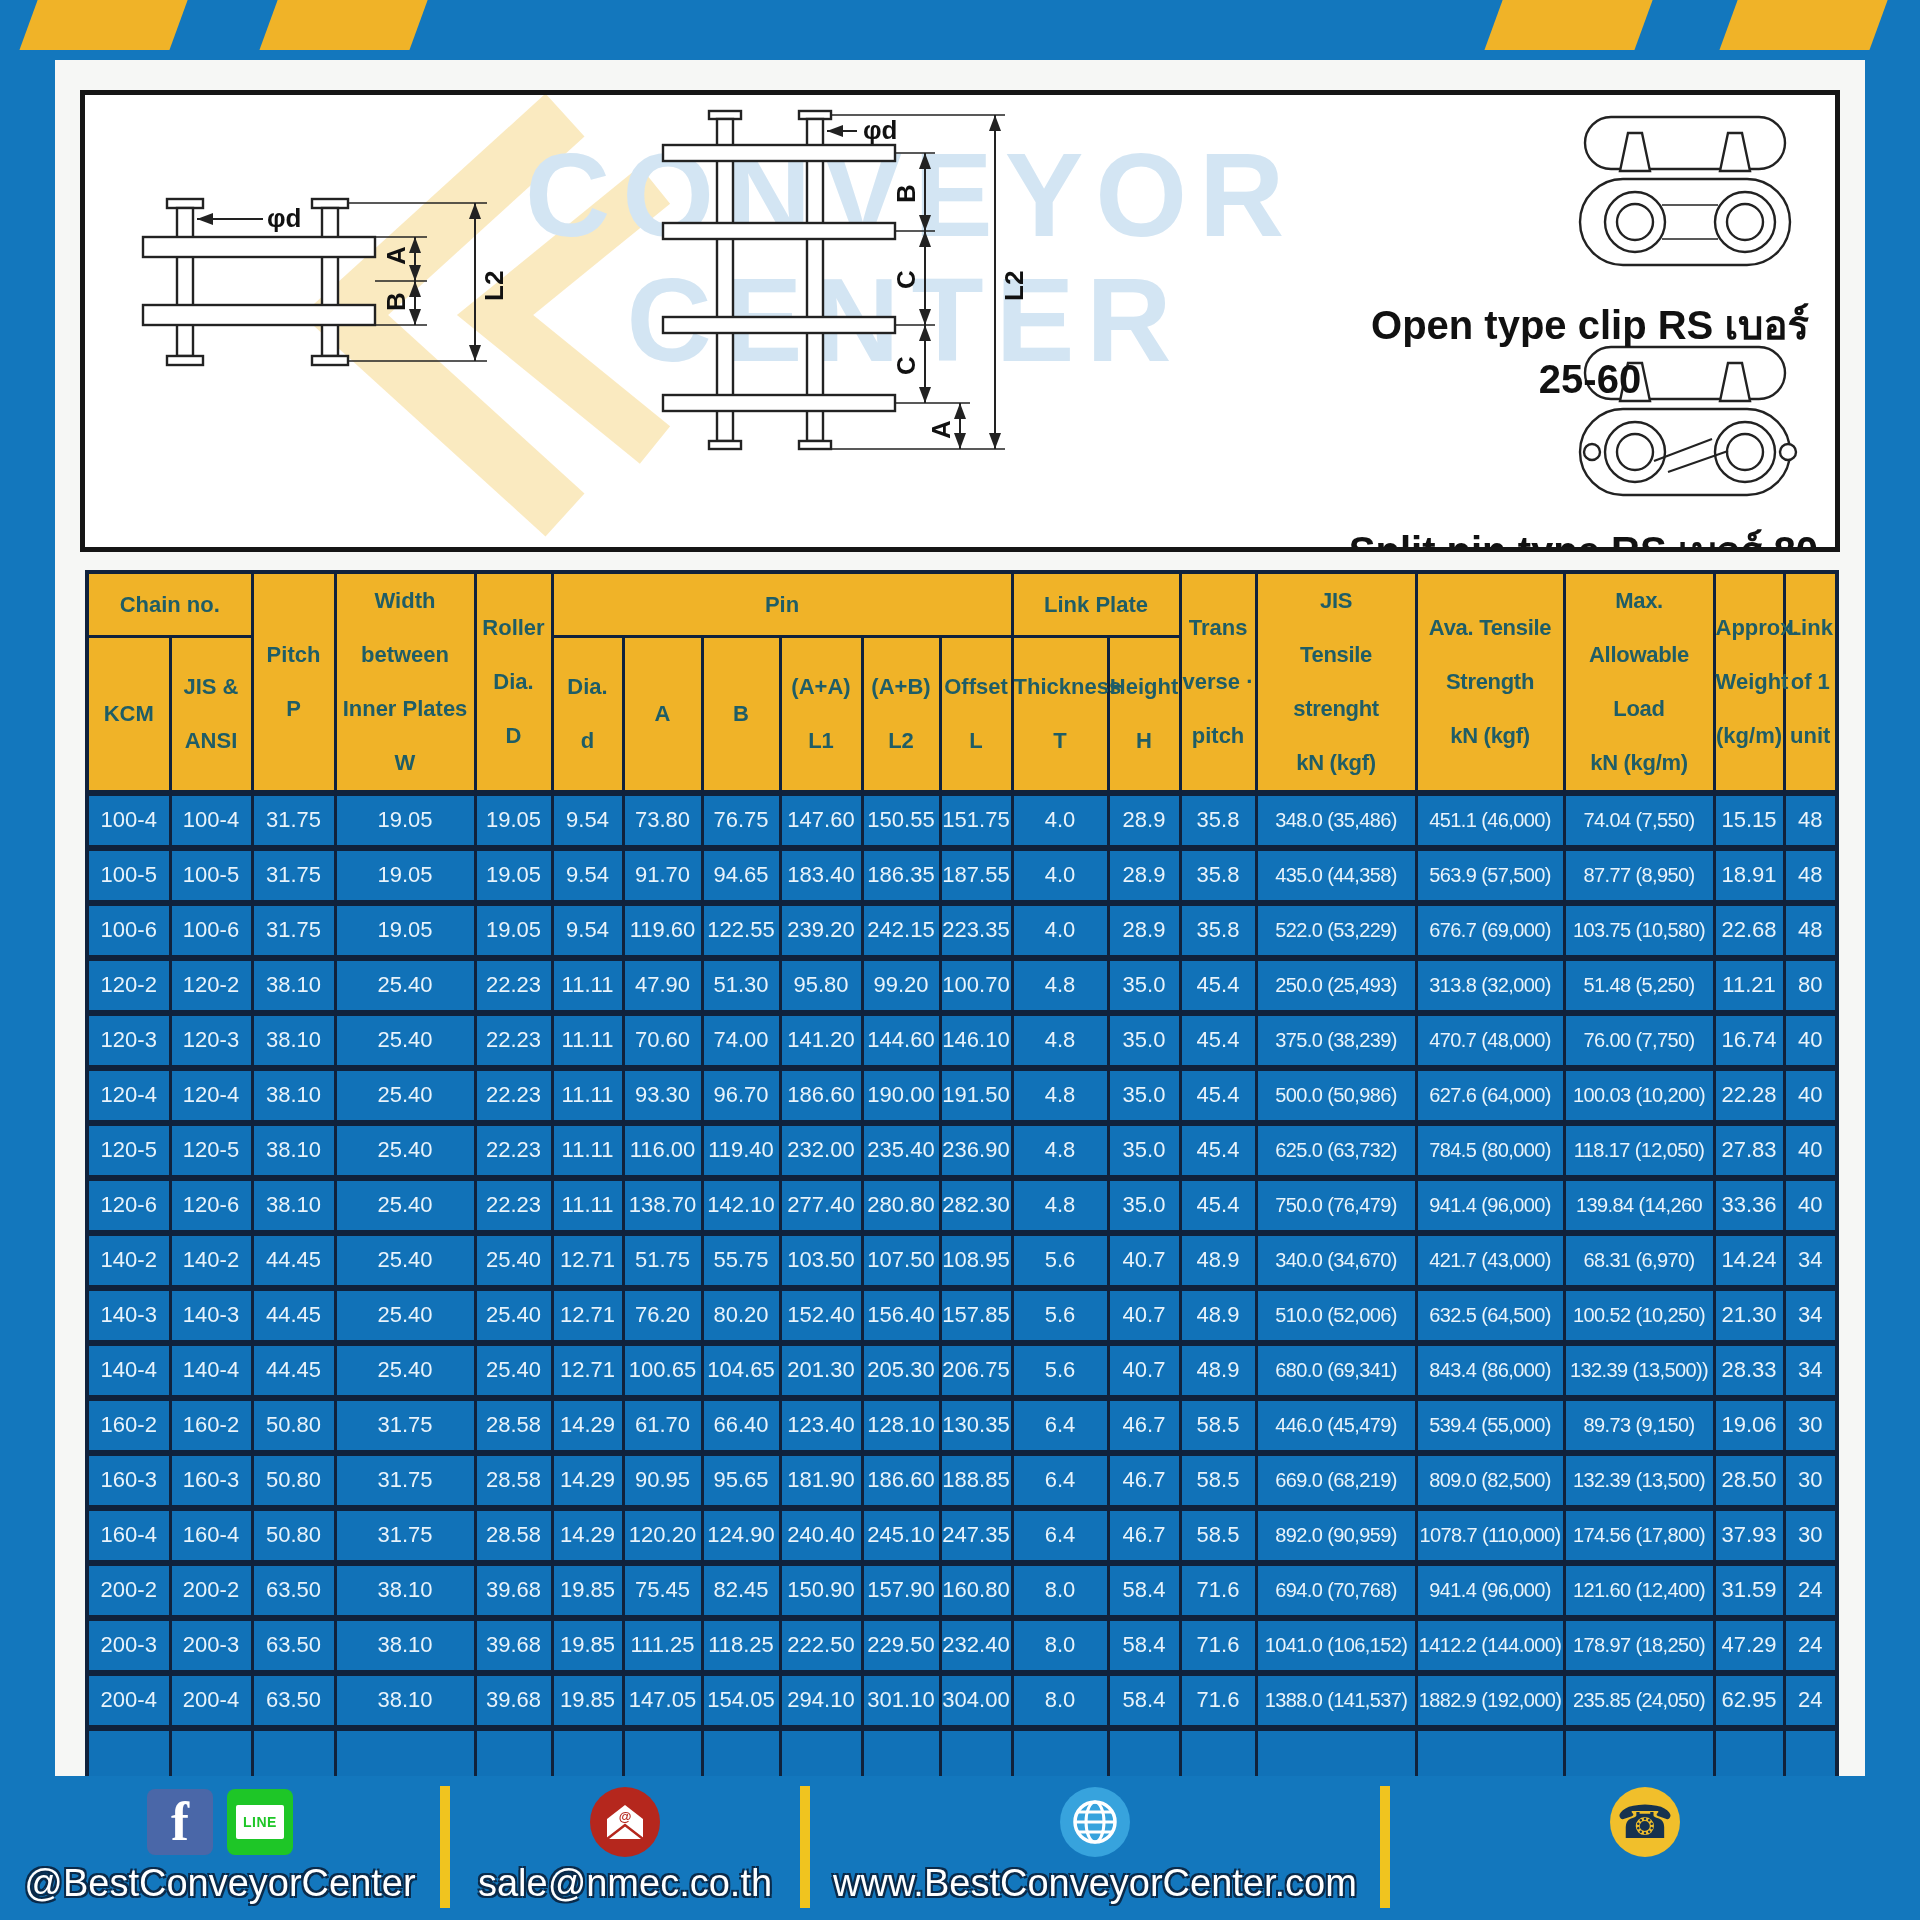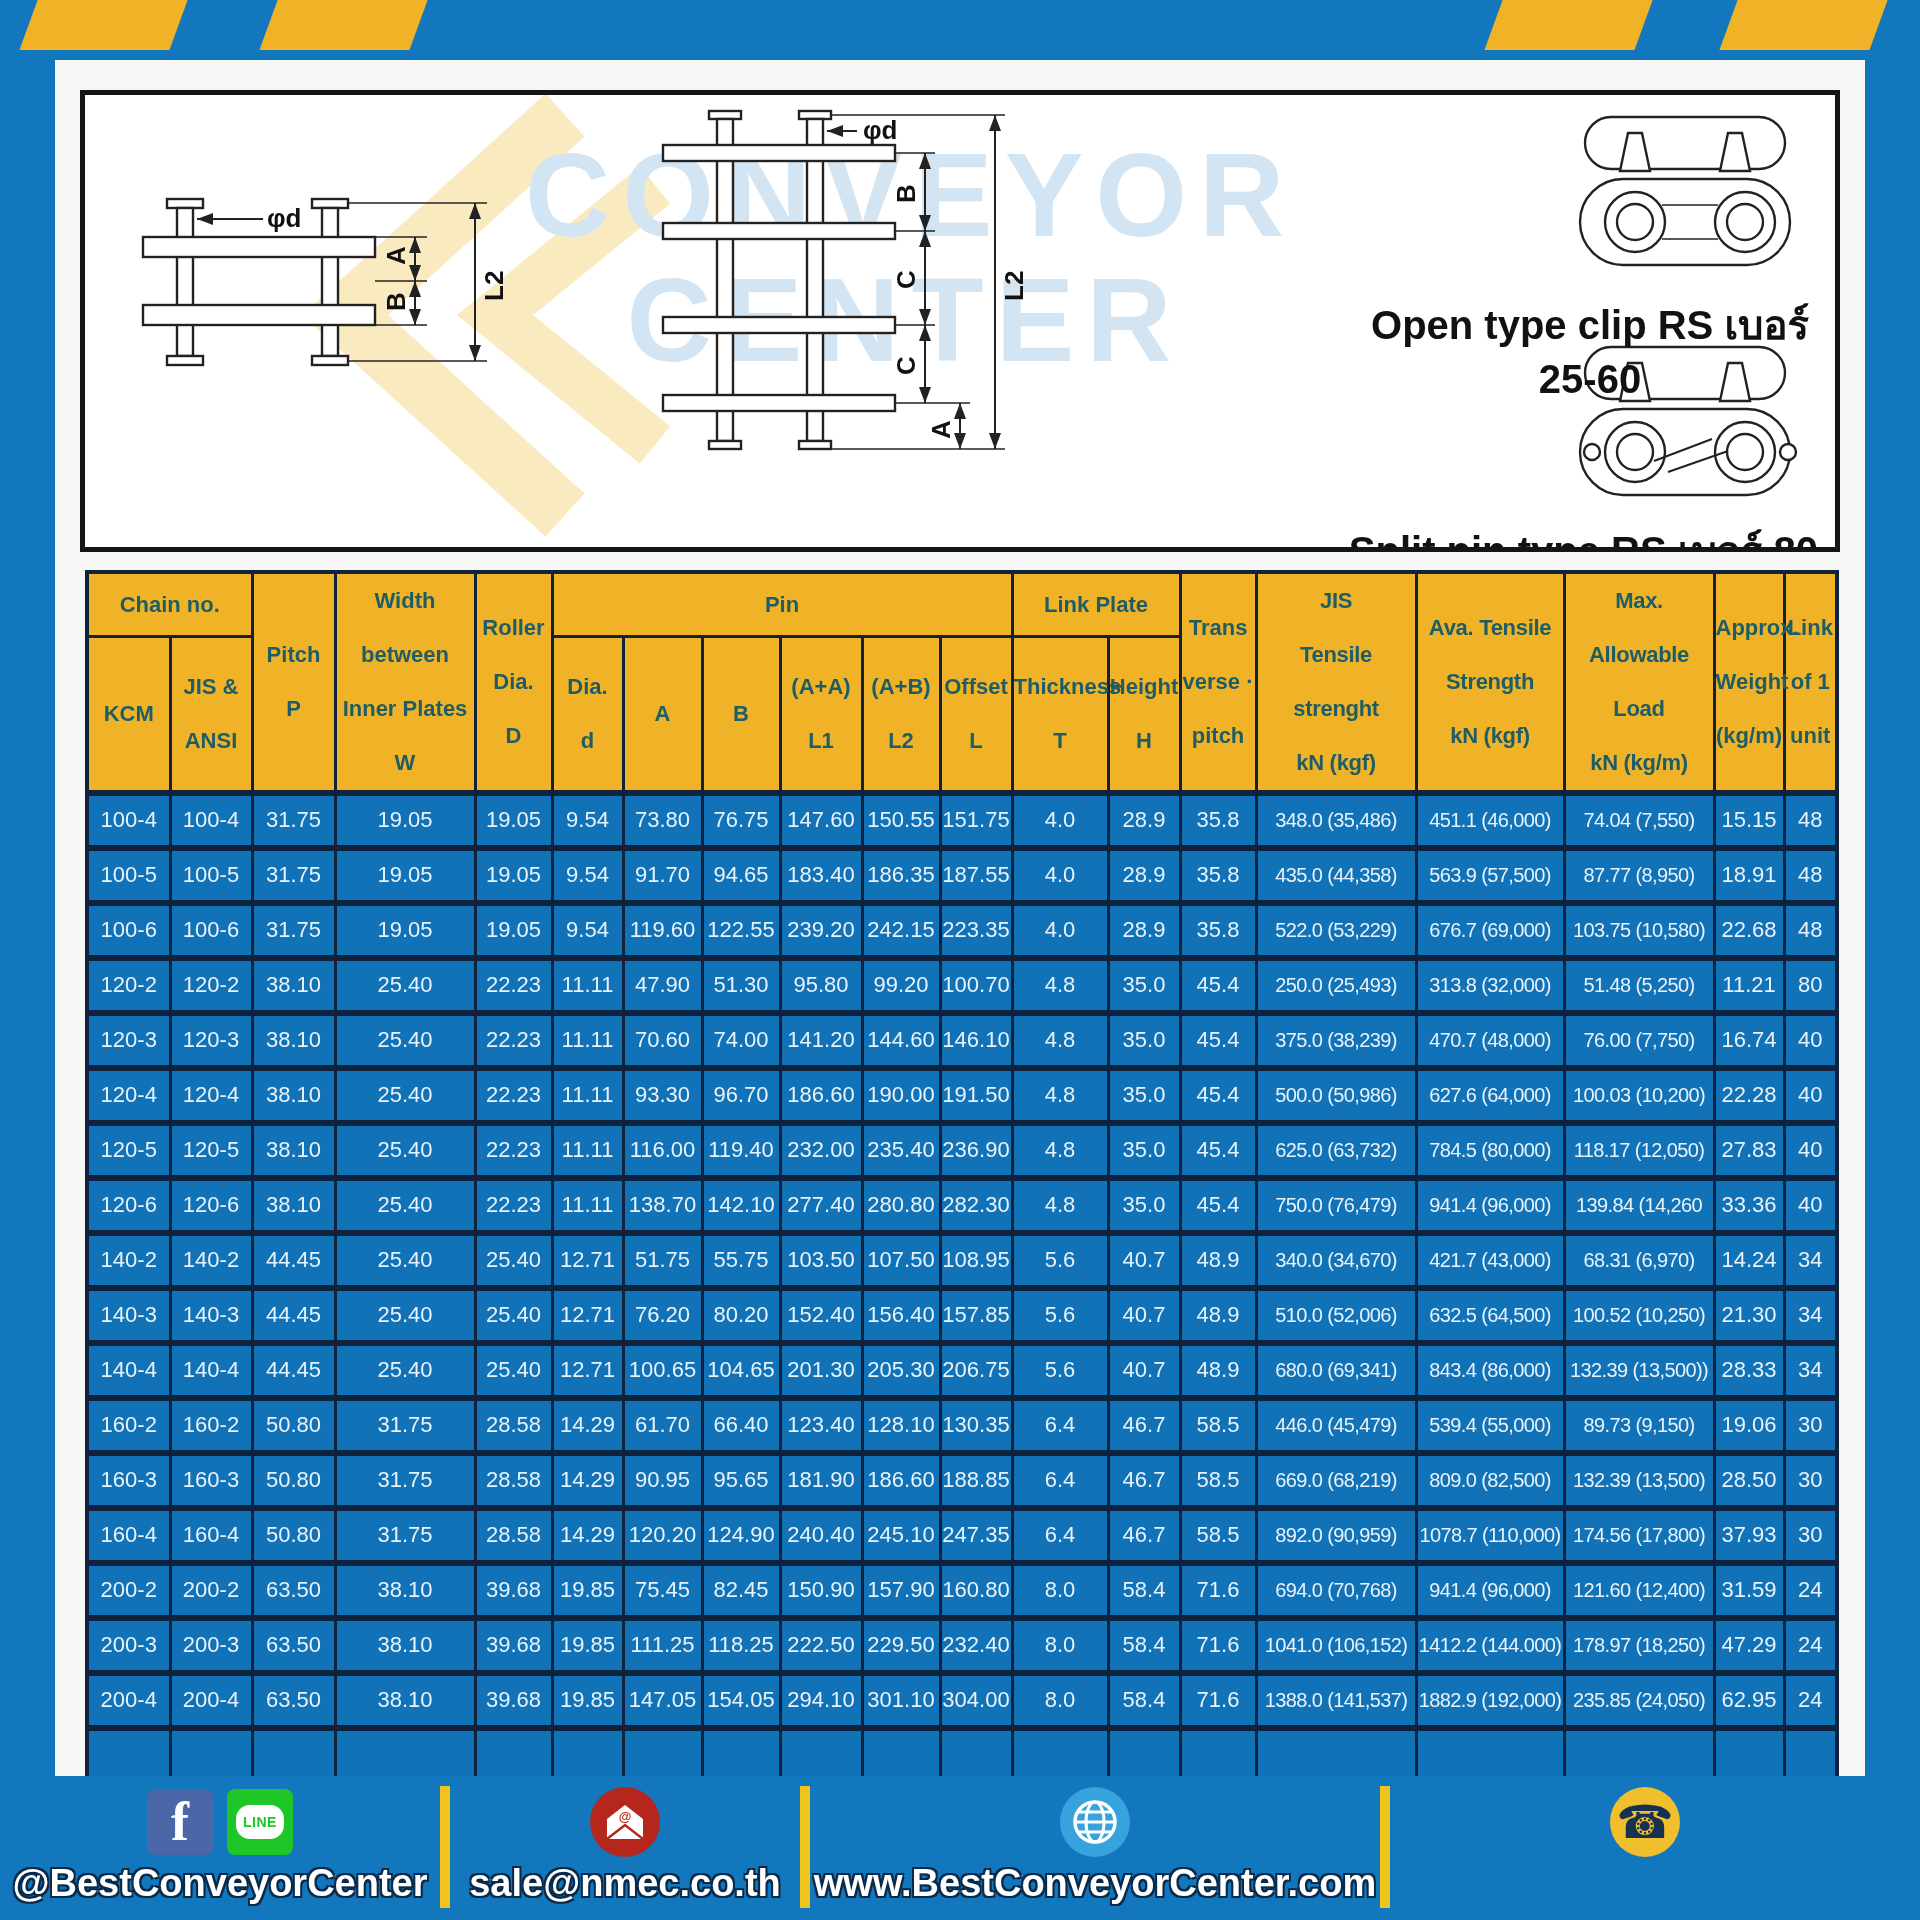--- a/index.html
+++ b/index.html
@@ -36,27 +36,27 @@
   table.spec td{background:#1172b8;color:#e8f3fb;font-size:22px;text-align:center;vertical-align:middle;
       border:3px solid #10223c;border-top-width:6px;height:49px;padding:0;white-space:nowrap;}
   table.spec td:nth-child(15),table.spec td:nth-child(16),table.spec td:nth-child(17){
       font-size:20px;letter-spacing:-0.6px;}
   table.spec tr.empty td{height:52px;}
   
   .footer{position:absolute;left:0;top:1776px;width:1920px;height:144px;background:#1377bd;
           display:flex;align-items:stretch;}
   .fsec{display:flex;flex-direction:column;align-items:center;justify-content:flex-start;padding-top:8px;}
   .fsec .icons{display:flex;gap:14px;align-items:center;height:76px;}
-  .flabel{color:#ffffff;font-weight:bold;font-size:38px;margin-top:2px;
+  .flabel{color:#ffffff;font-weight:normal;font-size:38px;margin-top:2px;
           text-shadow:2px 2px 0 #0a2a4a,-2px 2px 0 #0a2a4a,2px -2px 0 #0a2a4a,-2px -2px 0 #0a2a4a;}
   .fdiv{width:10px;background:#f0c41f;margin:10px 0 12px 0;}
   .icon-sq{width:66px;height:66px;border-radius:8px;display:flex;align-items:center;justify-content:center;}
   .fb{background:#4a67a8;color:#fff;font-weight:bold;font-size:54px;font-family:"Liberation Serif",serif;}
   .line-sq{background:#1ec627;flex-direction:column;}
-  .line-bubble{background:#fff;border-radius:14px;width:48px;height:34px;display:flex;align-items:center;
+  .line-bubble{background:#fff;border-radius:2px;width:48px;height:34px;display:flex;align-items:center;
                justify-content:center;color:#1ec627;font-weight:bold;font-size:14px;letter-spacing:.5px;}
   .icon-circ{width:70px;height:70px;border-radius:50%;display:flex;align-items:center;justify-content:center;}
   .mail{background:#b5271d;}
   .globe{background:#37a3dd;}
   .phone{background:#f1bf2b;color:#16324f;font-size:46px;font-family:"DejaVu Sans",sans-serif;}
 </style>
 </head>
 <body>
 
 <div class="canvas">

